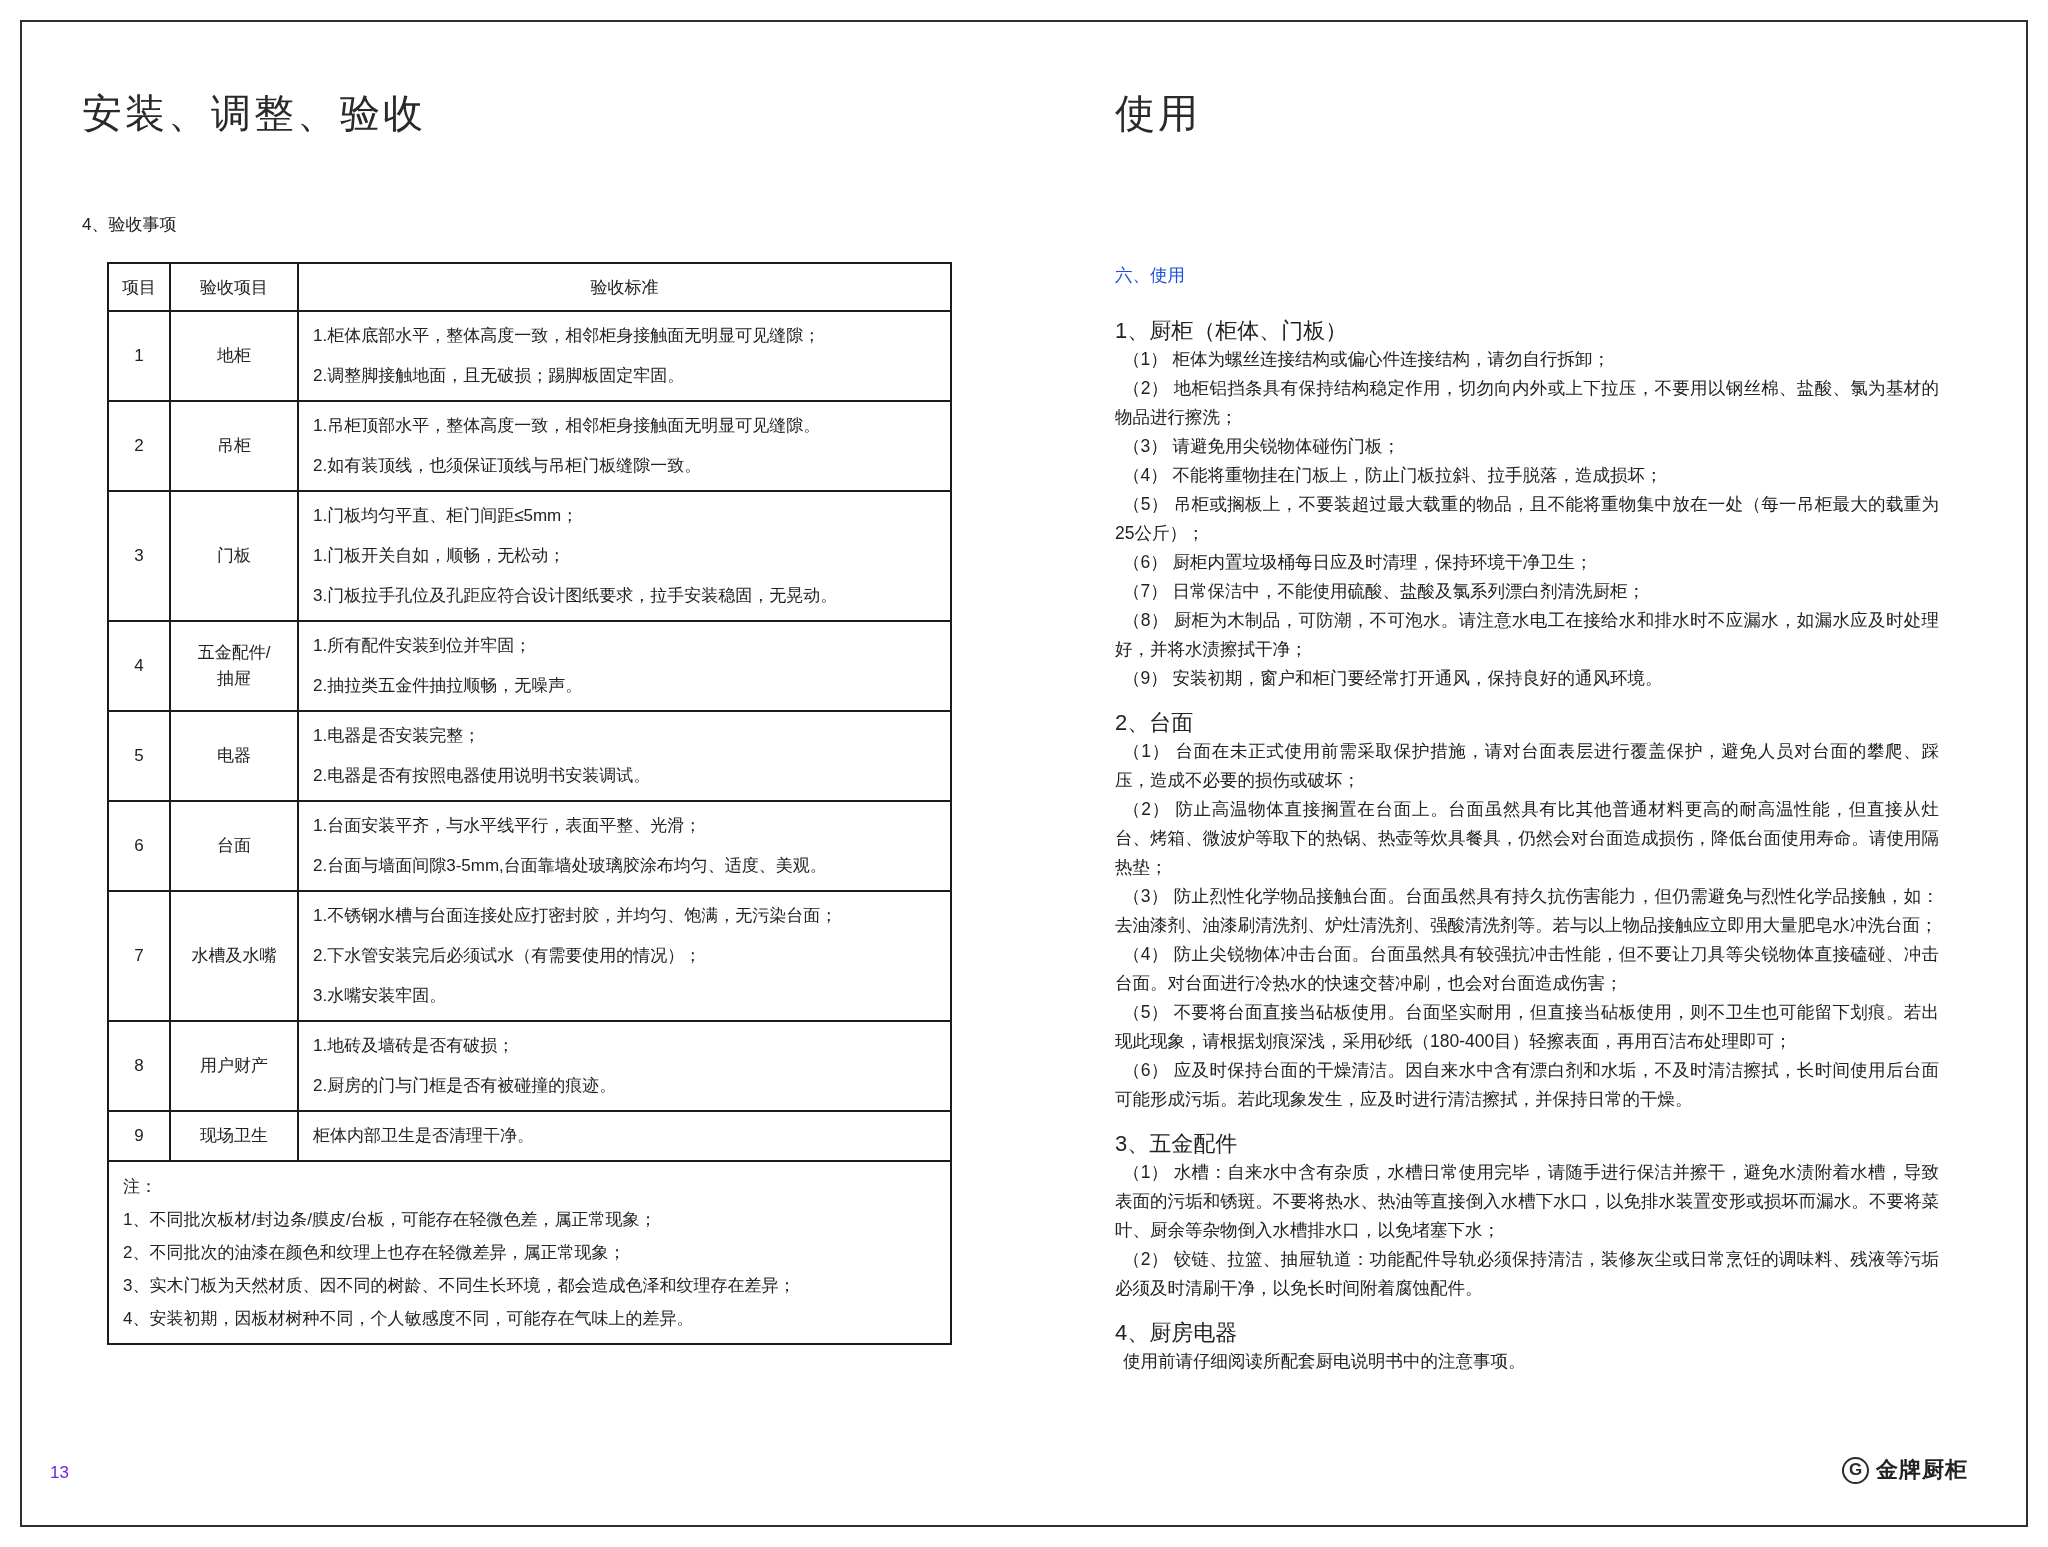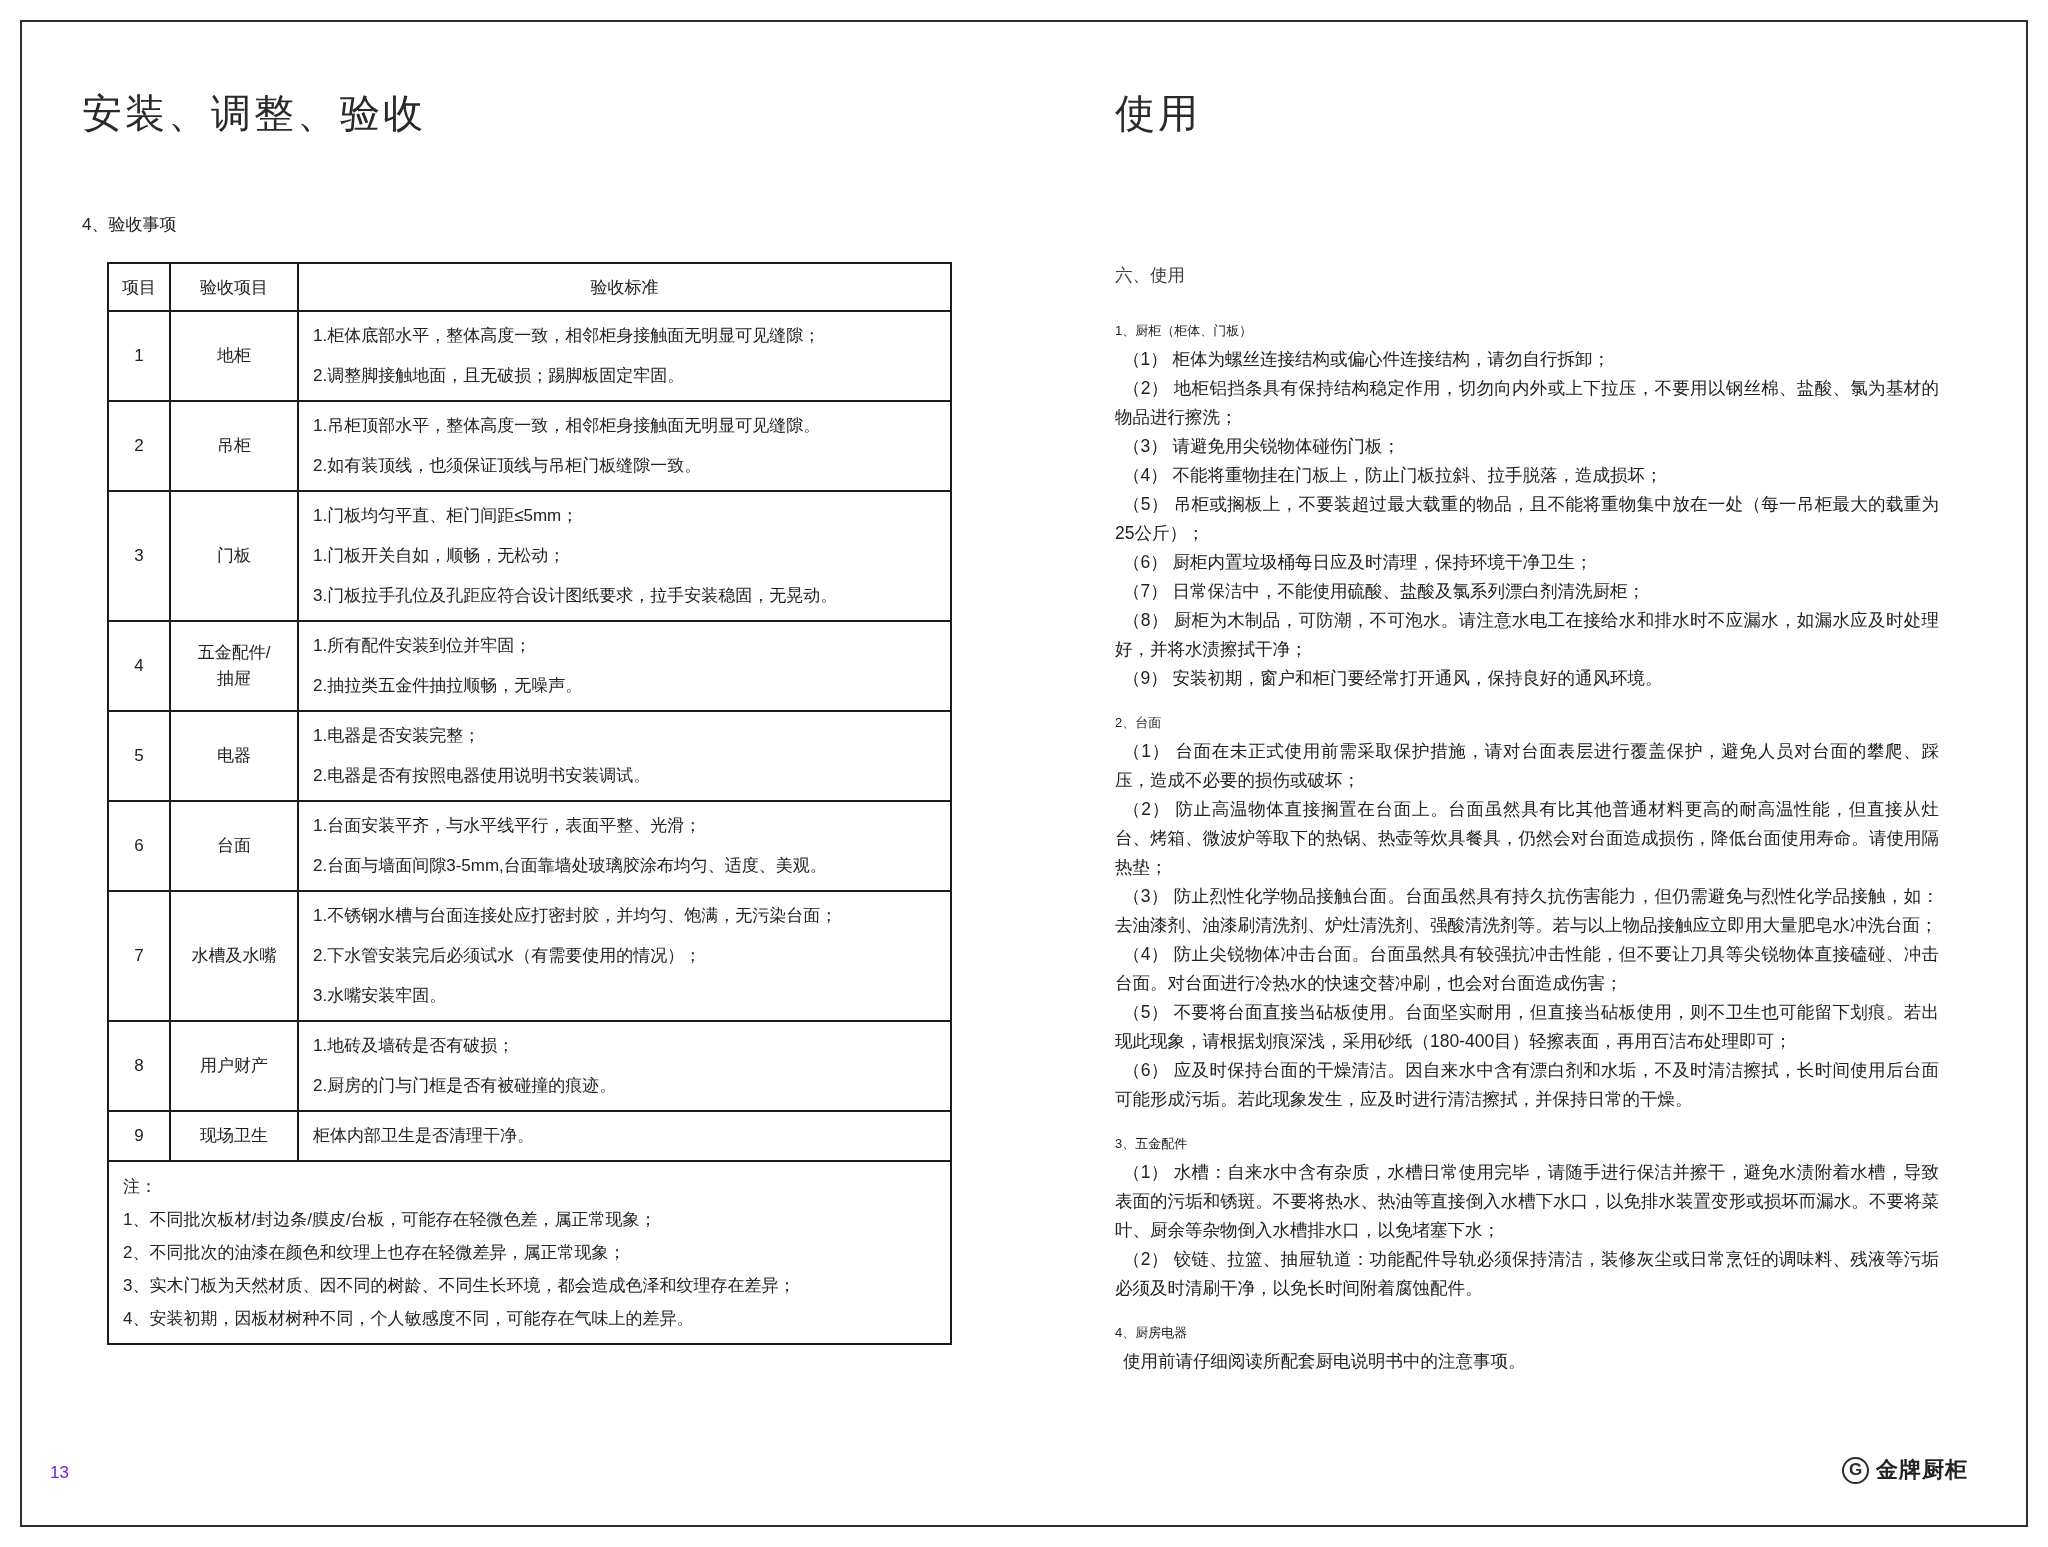--- a/index.html
+++ b/index.html
@@ -22,24 +22,24 @@
   td.std .ln{line-height:40px;white-space:nowrap;}
   tr.h1{height:48px;} tr.h2{height:88px;} tr.h3{height:124px;}
   td.notes{padding:8px 14px;vertical-align:top;}
   td.notes .ln{line-height:33px;white-space:nowrap;}
 
   .page-number{position:absolute;left:28px;bottom:42px;font-size:17px;color:#6d28d9;}
 
   
   .right-col{position:absolute;left:1093px;top:64px;width:824px;}
   .use-body{margin-top:120px;}
-  .sec-label{font-size:17.5px;line-height:28px;color:#404040;}
+  .sec-label{font-size:17.5px;line-height:28px;color:#1d4ed8;}
   .blockgap{height:12px;}
   .sec{margin-top:15px;}
-  .sec-heading{font-size:13px;line-height:29px;color:#222;}
+  .sec-heading{font-size:22px;line-height:29px;color:#222;}
   .sec p{margin:0;font-size:17.5px;line-height:29px;text-align:justify;text-indent:8px;color:#222;
          text-justify:inter-ideograph;}
 
   
   .brand{position:absolute;right:58px;bottom:40px;display:flex;align-items:center;gap:7px;}
   .brand .g-icon{width:27px;height:27px;border:2.5px solid #2b2b2b;border-radius:50%;
                  display:flex;align-items:center;justify-content:center;
                  font-size:17px;font-weight:700;color:#2b2b2b;box-sizing:border-box;}
   .brand .brand-text{font-size:22px;font-weight:600;letter-spacing:1px;color:#222;}
 </style>

